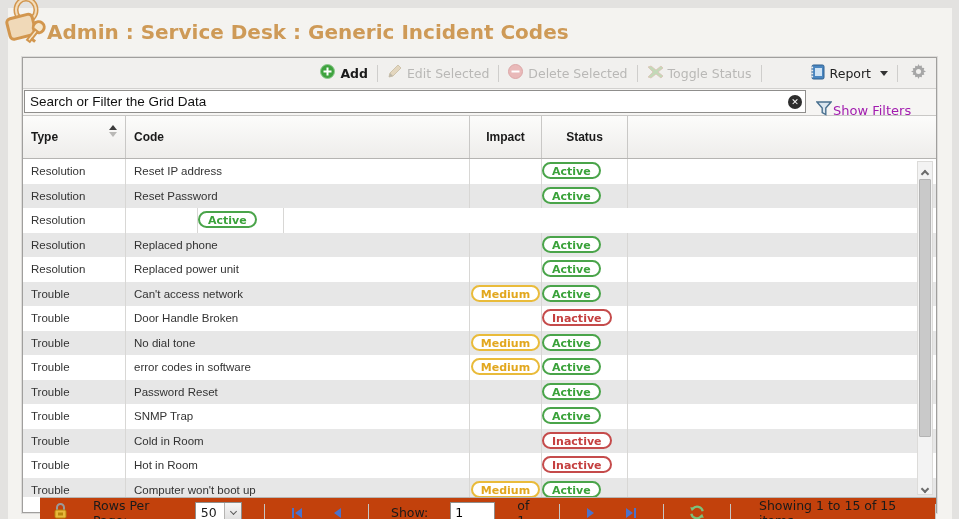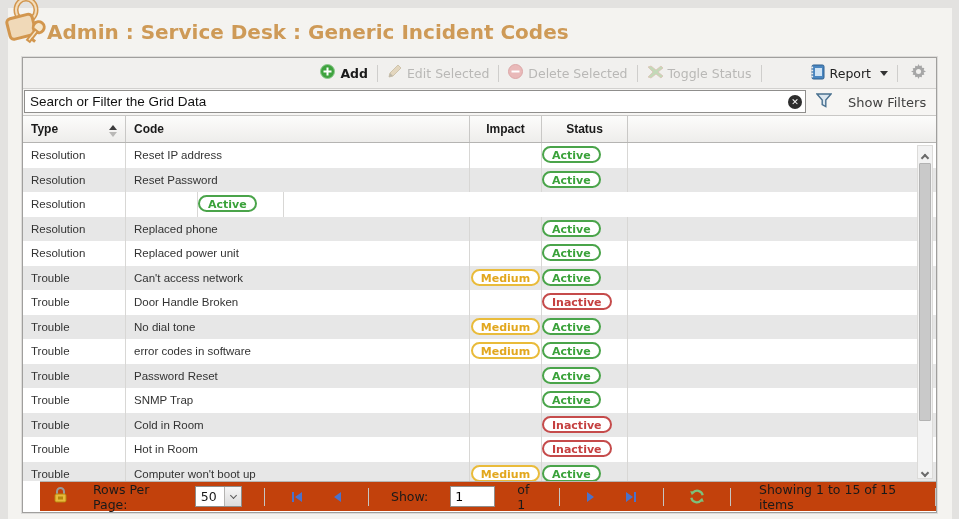--- a/index.html
+++ b/index.html
@@ -31,25 +31,25 @@
   .gear { margin-left:4px; cursor:pointer; }
 
   
   .search-row { position:relative; height:26px; background:#f6f5f3; }
   .search-input { position:absolute; left:1px; top:1px; width:782px; height:23px;
     border:1px solid #8f8e8c; background:#fff; font-family:"Liberation Sans", sans-serif;
     font-size:13.5px; color:#111; padding:0 22px 0 5px; outline:none; }
   .clear-btn { position:absolute; left:765px; top:6px; width:14px; height:14px; border-radius:50%;
     background:#2d2d2d; color:#fff; font-size:9px; line-height:14px; text-align:center; cursor:pointer;
     font-family:"DejaVu Sans", sans-serif; }
-  .show-filters { position:absolute; left:793px; top:4px; display:flex; align-items:center; gap:16px;
-    cursor:pointer; font-family:"DejaVu Sans", sans-serif; font-size:13px; color:#404040; }
-
-  
-  .grid-header { display:flex; height:28px; background:linear-gradient(#fcfcfb,#eeedeb);
+  .show-filters { position:absolute; left:793px; top:12px; display:flex; align-items:center; gap:1px;
+    cursor:pointer; font-family:"DejaVu Sans", sans-serif; font-size:13px; color:#a21caf; }
+
+  
+  .grid-header { display:flex; height:44px; background:linear-gradient(#fcfcfb,#eeedeb);
     border-top:1px solid #c9c8c6; border-bottom:1px solid #b5b4b2;
     font-family:"Liberation Sans", sans-serif; font-size:12px; font-weight:bold; color:#1a1a1a; }
   .hcell { display:flex; align-items:center; padding-left:8px; border-right:1px solid #c9c8c6; position:relative; cursor:pointer; }
   .hcell.c-type { width:103px; }
   .hcell.c-code { width:344px; }
   .hcell.c-impact { width:72px; justify-content:center; padding-left:0; }
   .hcell.c-status { width:86px; justify-content:center; padding-left:0; }
   .hcell.c-fill { flex:1; border-right:none; cursor:default; }
   .sort-icon { position:absolute; right:8px; top:9px; }
   .sort-icon .up { width:0;height:0;border-left:4px solid transparent;border-right:4px solid transparent;

